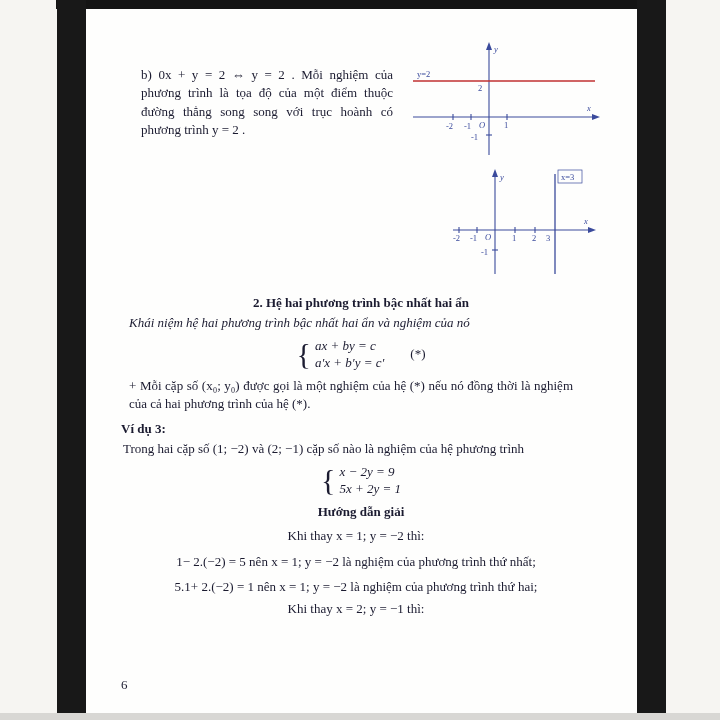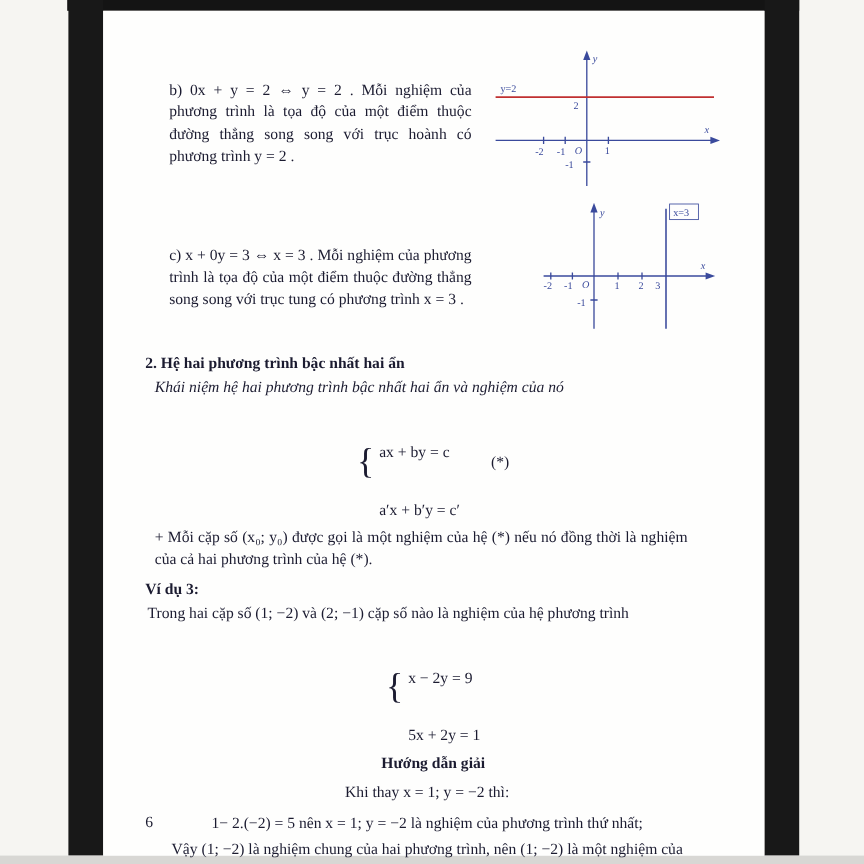--- a/index.html
+++ b/index.html
@@ -20,26 +20,26 @@
   .page-content{
     padding:30px 36px 0 35px;
     font-size:13px;line-height:1.42;
   }
   p{margin:0;}
   .just{text-align:justify;}
   .block{display:flex;align-items:center;}
   .block-b .btext{width:252px;margin-left:20px;}
   .block-c .btext{width:252px;margin-left:20px;margin-top:12px;}
   .gwrap{margin-left:auto;}
-  .heading{font-weight:bold;margin-top:10px;}
+  .heading{font-weight:bold;margin-top:10px;text-align:center;}
   .subline{margin-left:8px;margin-top:2px;font-style:italic;}
   .pluspara{margin-left:8px;margin-top:2px;width:444px;}
   .system{display:flex;align-items:center;width:fit-content;margin:4px auto 6px auto;}
   .system .brace{font-size:30px;font-weight:400;line-height:1;margin-right:4px;}
-  .system .eqs span{display:block;line-height:17px;margin-top:31px;}
+  .system .eqs span{display:block;font-style:italic;line-height:17px;}
   .system .tag{margin-left:26px;font-style:normal;}
   .ex-heading{font-weight:bold;margin-top:6px;}
   .intro{margin-left:2px;margin-top:2px;}
   .guide{font-weight:bold;width:fit-content;margin:4px auto 6px auto;}
   .sol{margin-left:20px;}
   .sol p{margin-top:7px;width:430px;text-align:center;}
   .sol p.tight{margin-top:4px;}
   .page-number{position:absolute;left:35px;bottom:20px;font-size:13px;}
   
   svg text{font-family:"Liberation Serif","DejaVu Serif",serif;font-size:8.5px;fill:#3a4a9c;}
@@ -86,21 +86,20 @@
             <text x="37" y="90">-2</text>
             <text x="55" y="90">-1</text>
             <text class="it" x="70" y="89">O</text>
             <text x="95" y="89">1</text>
             <text x="62" y="101">-1</text>
           </svg>
         </div>
       </div>
 
       <div class="block block-c">
-        <p class="btext just">c) x + 0y = 3 ⇔ x = 3 .  Mỗi  nghiệm  của phương trình là tọa độ của một điểm thuộc đường thẳng song song với trục tung có phương trình  x = 3 .</p>
         <div class="gwrap">
           <svg width="150" height="112" viewBox="0 0 150 112">
 
             <line class="g-axis" x1="44" y1="8" x2="44" y2="108"></line>
             <polygon class="g-arrow" points="44,3 41,11 47,11"></polygon>
             <line class="g-axis" x1="2" y1="64" x2="140" y2="64"></line>
             <polygon class="g-arrow" points="145,64 137,61 137,67"></polygon>
 
             <line class="g-blue" x1="104" y1="8" x2="104" y2="108"></line>
 
@@ -148,21 +147,21 @@
           <span>x − 2y = 9</span>
           <span>5x + 2y = 1</span>
         </span>
       </div>
 
       <p class="guide">Hướng dẫn giải</p>
 
       <div class="sol">
         <p class="tight">Khi thay  x = 1; y = −2  thì:</p>
         <p>1− 2.(−2) = 5  nên  x = 1; y = −2  là nghiệm của phương trình thứ nhất;</p>
-        <p class="tight just">Vậy (1; −2) là nghiệm chung của hai phương trình, nên (1; −2) là một nghiệm của hệ phương trình.</p>
+        <p>5.1+ 2.(−2) = 1  nên  x = 1; y = −2  là nghiệm của phương trình thứ hai;</p>
         <p class="tight">Khi thay  x = 2; y = −1  thì:</p>
 
       </div>
 
     </div>
     <div class="page-number">6</div>
   </div>
 </div>
 
 </body></html>

